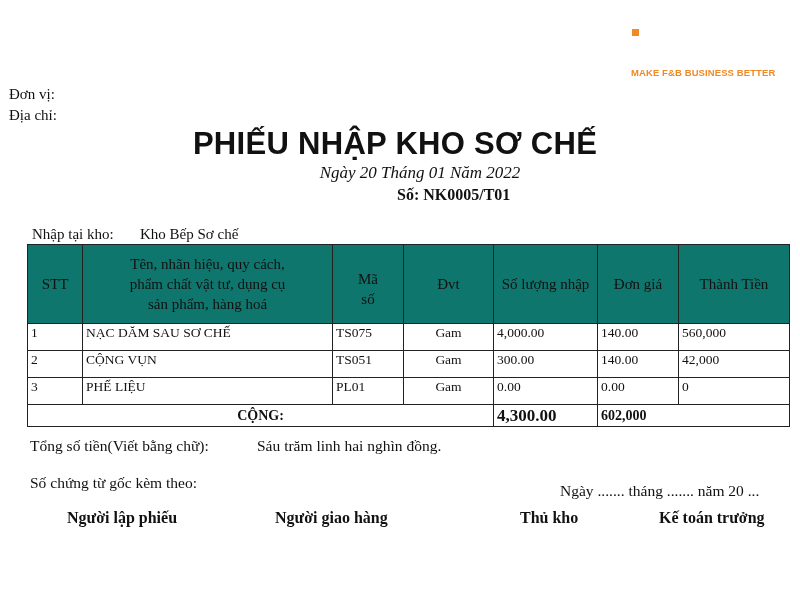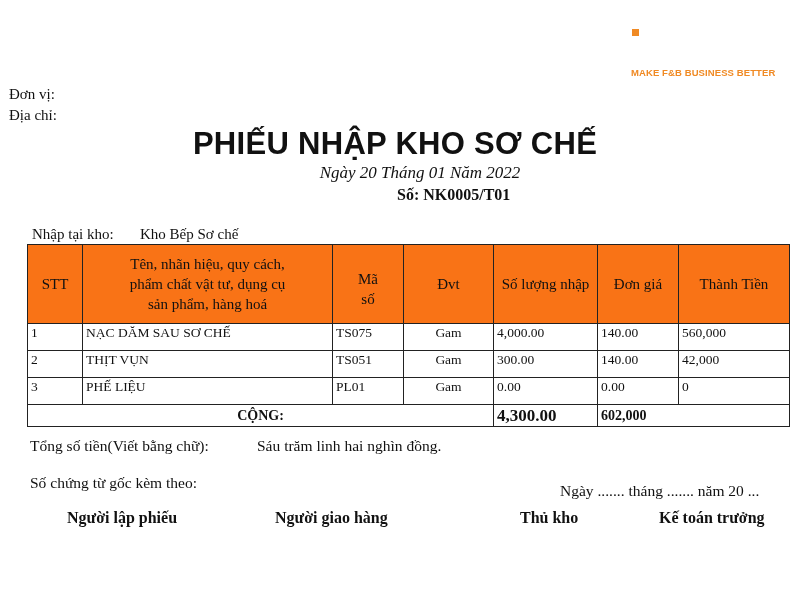--- a/index.html
+++ b/index.html
@@ -17,21 +17,21 @@
 
   .meta-line { font-size: 15px; left: 9px; }
   .title { left: 0; width: 790px; top: 126px; text-align: center; font-family: "Liberation Sans", "DejaVu Sans", sans-serif; font-weight: bold; font-size: 31px; color: #111; letter-spacing: 0.3px; }
   .date { left: 0; width: 840px; top: 163px; text-align: center; font-style: italic; font-size: 17px; }
   .so { left: 397px; top: 186px; font-weight: bold; font-size: 16px; }
   .kho { left: 32px; top: 226px; font-size: 15px; white-space: pre; }
   .kho span { display: inline-block; }
 
   table.grid { position: absolute; left: 27px; top: 244px; border-collapse: collapse; font-size: 14px; }
   table.grid td { border: 1.5px solid #222; padding: 0 3px; vertical-align: middle; }
-  table.grid tr.head td { height: 68px; background: #f97316; text-align: center; font-size: 15px; line-height: 20px; }
+  table.grid tr.head td { height: 68px; background: #0f766e; text-align: center; font-size: 15px; line-height: 20px; }
   table.grid tr.row td { height: 25px; vertical-align: top; padding-top: 1px; font-size: 13.5px; }
   table.grid tr.total td { height: 21px; font-weight: bold; }
   .c { text-align: center; }
   .r { }
   .l { text-align: left; }
   .big { font-size: 17px; }
 
   .summary { left: 30px; font-size: 15.5px; white-space: nowrap; }
   .sig-date { left: 560px; top: 482px; font-size: 15.5px; white-space: nowrap; }
   .sig { top: 509px; font-weight: bold; font-size: 16px; white-space: nowrap; }
@@ -88,21 +88,21 @@
     <td class="l">1</td>
     <td class="l">NẠC DĂM SAU SƠ CHẾ</td>
     <td class="l">TS075</td>
     <td class="c">Gam</td>
     <td class="r">4,000.00</td>
     <td class="r">140.00</td>
     <td class="r">560,000</td>
   </tr>
   <tr class="row">
     <td class="l">2</td>
-    <td class="l">THỊT VỤN</td>
+    <td class="l">CỘNG VỤN</td>
     <td class="l">TS051</td>
     <td class="c">Gam</td>
     <td class="r">300.00</td>
     <td class="r">140.00</td>
     <td class="r">42,000</td>
   </tr>
   <tr class="row">
     <td class="l">3</td>
     <td class="l">PHẾ LIỆU</td>
     <td class="l">PL01</td>

